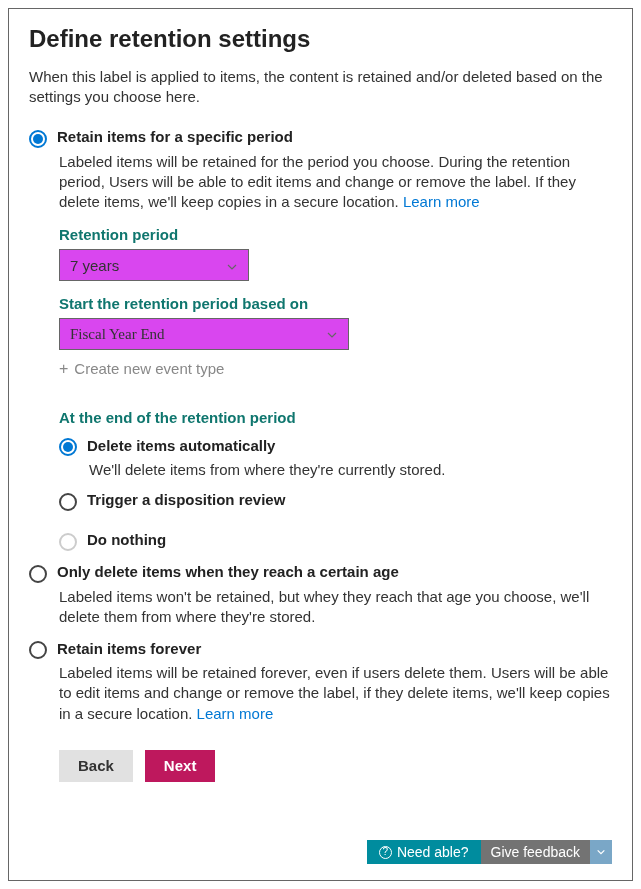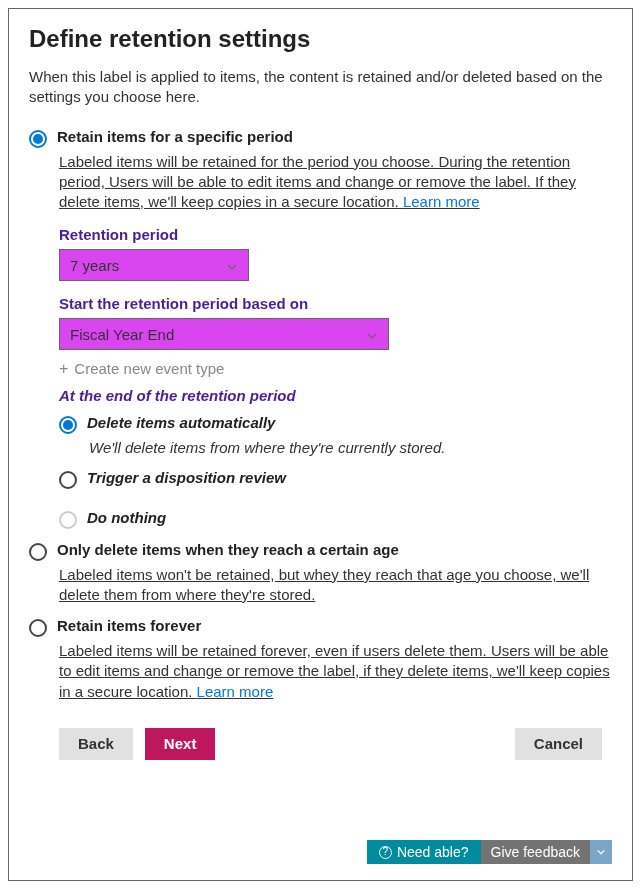--- a/index.html
+++ b/index.html
@@ -26,21 +26,21 @@
     }
     .intro {
       font-size: 15px;
       line-height: 1.35;
       color: #333;
       margin-bottom: 18px;
     }
     .option-group { margin-bottom: 6px; }
     .option-row {
       display: flex;
-      align-items: flex-start;
+      align-items: center;
       gap: 10px;
       padding: 2px 0;
     }
     .radio {
       width: 18px; height: 18px;
       border: 2px solid #444;
       border-radius: 50%;
       flex: 0 0 18px;
       position: relative;
       top: 2px;
@@ -63,61 +63,60 @@
     }
     .opt-desc {
       font-size: 15px;
       line-height: 1.35;
       color: #333;
       margin-top: 4px;
     }
     .indent {
       margin-left: 30px;
       margin-top: 4px;
-      text-decoration: underline;
     }
     .link { color: #0078d4; text-decoration: none; cursor: pointer; }
     .sub-block { margin-left: 30px; margin-top: 14px; }
     .sub-label {
       font-weight: 700;
       font-size: 15px;
-      color: #4c1d95;
+      color: #0f766e;
       margin-bottom: 6px;
     }
     .select {
       height: 32px;
       border: 1px solid #666;
       background: #d946ef;
       display: flex;
       align-items: center;
       justify-content: space-between;
       padding: 0 10px;
       cursor: pointer;
       font-size: 15px;
     }
     .select.narrow { width: 190px; }
-    .select.wide { width: 330px; }
+    .select.wide { width: 290px; font-family: Liberation Serif, serif; }
     .chev {
       width: 12px; height: 12px;
       display: inline-block;
     }
     .create-link {
       display: flex;
       align-items: center;
       gap: 6px;
       color: #888;
       font-size: 15px;
       margin-top: 10px;
       cursor: pointer;
     }
     .plus {
       font-size: 16px;
       line-height: 1;
     }
-    .end-block { margin-left: 30px; margin-top: 10px; font-style: italic; }
+    .end-block { margin-left: 30px; margin-top: 32px; }
     .end-options .option-row { margin-top: 8px; }
     .end-options .opt-desc { margin-left: 30px; margin-top: 4px; margin-bottom: 6px; }
     .main-options > .option-group + .option-group { margin-top: 10px; }
     .buttons {
       display: flex;
       gap: 12px;
       align-items: center;
       margin-top: 32px;
       margin-left: 30px;
     }
@@ -272,23 +271,20 @@
         <span class="opt-desc"><span>Labeled items will be retained forever, even if users delete them. Users will be able to edit items and change or remove the label, if they delete items, we'll keep copies in a secure location. </span><a class="link">Learn more</a></span>
       </div>
     </div>
   </div>
 
   <div class="button-row">
     <div class="buttons" style="margin-left:30px; margin-top:0;">
       <button class="btn gray">Back</button>
       <button class="btn primary">Next</button>
     </div>
-    <div class="cancel-wrap">
-      <button class="btn cancel">Cancel</button>
-    </div>
   </div>
 
   <div class="footer-bar">
     <div class="need-help">
       <span class="help-icon">?</span>
       <span>Need able?</span>
     </div>
     <div class="give-feedback">
       <span>Give feedback</span>
     </div>

